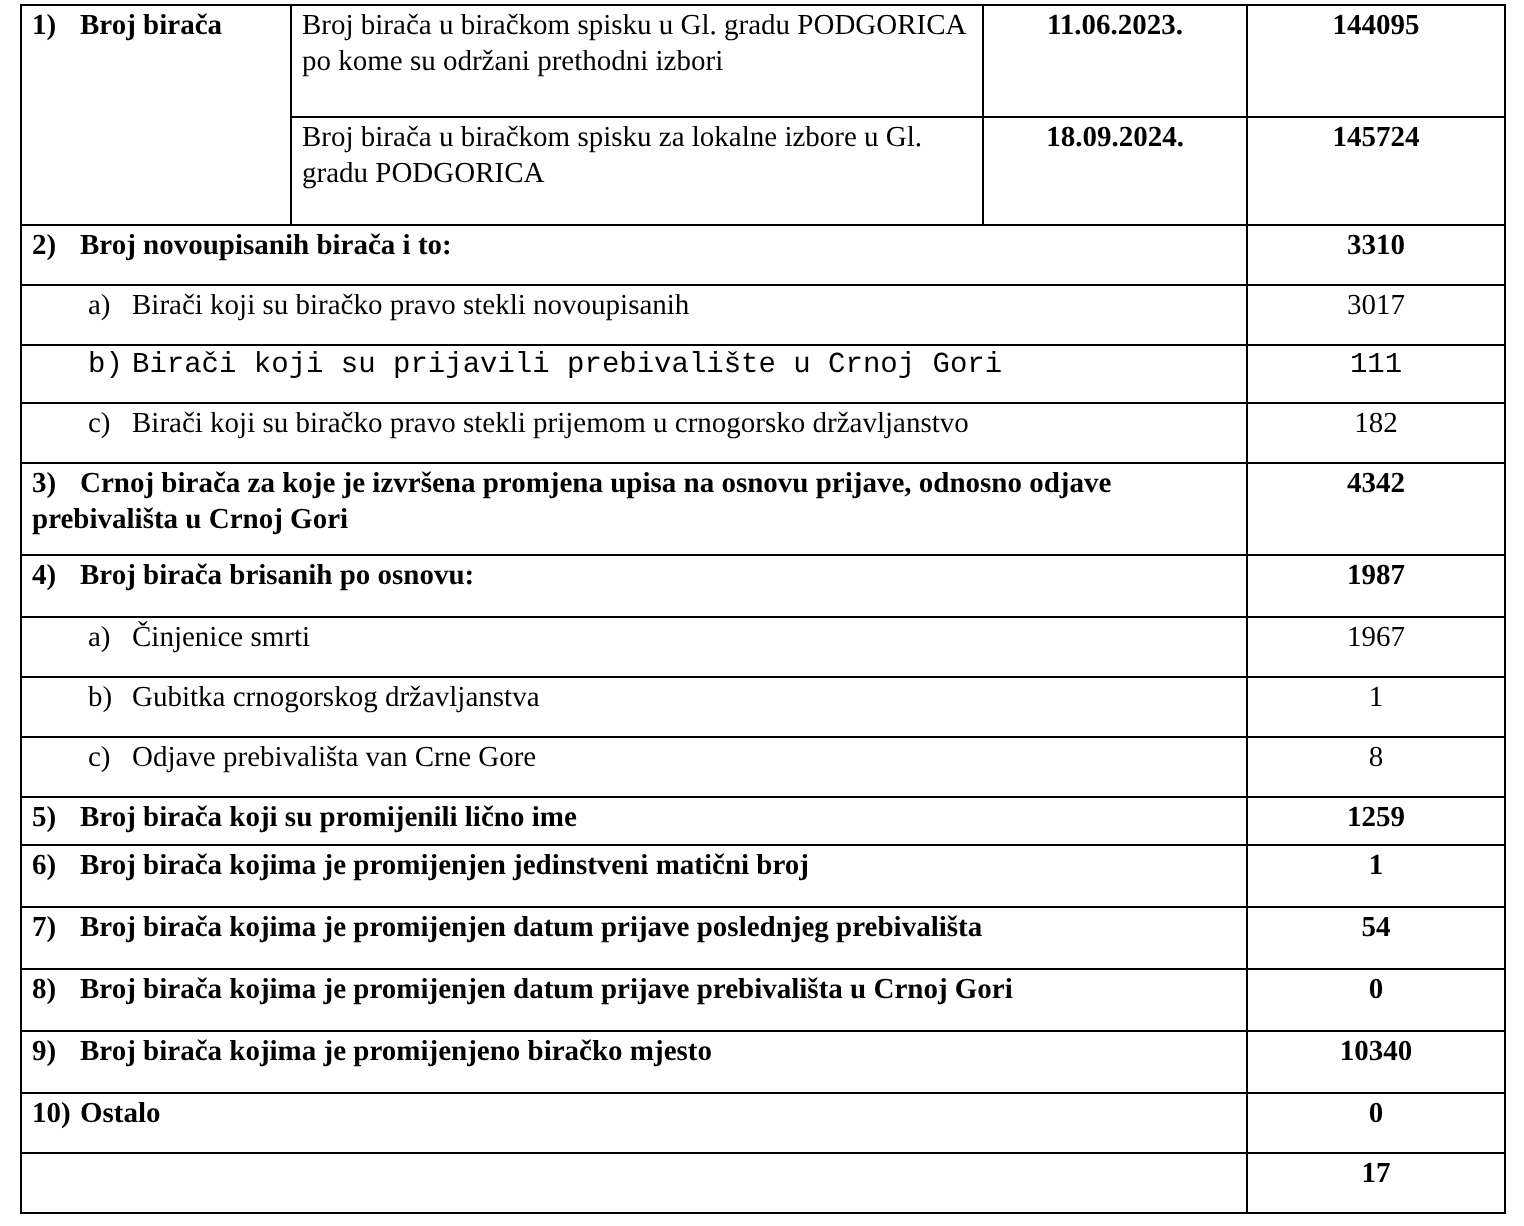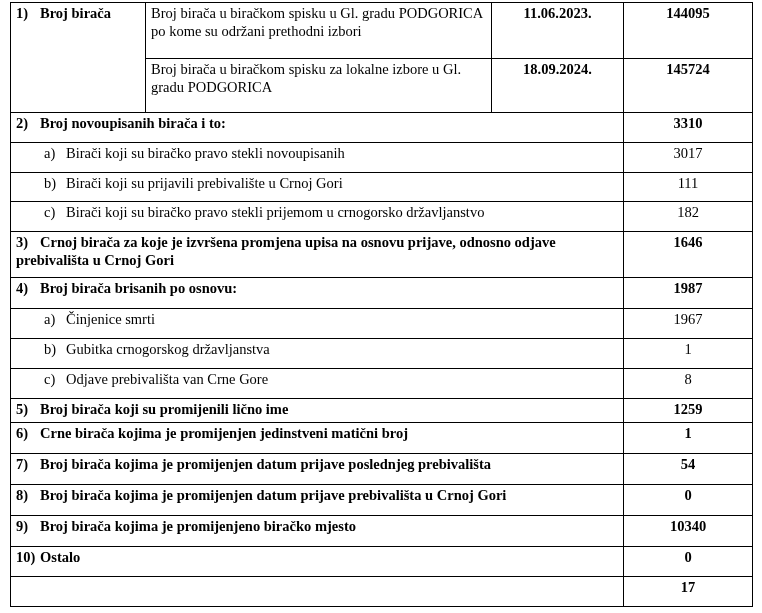--- a/index.html
+++ b/index.html
@@ -125,31 +125,31 @@
       </tr>
 
     <tr style="height: 30px;">
           <td colspan="3" class="item-main"><span class="num">2)</span><span class="txt">Broj novoupisanih birača i to:</span></td>
           <td class="value-bold">3310</td>
         </tr>
         <tr style="height: 30px;">
           <td colspan="3" class="item-sub"><span class="sub-indent"><span class="letter">a)</span><span class="txt">Birači koji su biračko pravo stekli novoupisanih</span></span></td>
           <td class="value-plain">3017</td>
         </tr>
-        <tr style="height: 29px;">
+        <tr style="height: 29px; font-family: Liberation Mono, monospace;">
           <td colspan="3" class="item-sub"><span class="sub-indent"><span class="letter">b)</span><span class="txt">Birači koji su prijavili prebivalište u Crnoj Gori</span></span></td>
           <td class="value-plain">111</td>
         </tr>
         <tr style="height: 30px;">
           <td colspan="3" class="item-sub"><span class="sub-indent"><span class="letter">c)</span><span class="txt">Birači koji su biračko pravo stekli prijemom u crnogorsko državljanstvo</span></span></td>
           <td class="value-plain">182</td>
         </tr>
         <tr style="height: 46px;">
           <td colspan="3" class="item-main"><span class="num">3)</span><span class="txt">Crnoj birača za koje je izvršena promjena upisa na osnovu prijave, odnosno odjave prebivališta u Crnoj Gori</span></td>
-          <td class="value-bold">1646</td>
+          <td class="value-bold">4342</td>
         </tr>
         <tr style="height: 31px;">
           <td colspan="3" class="item-main"><span class="num">4)</span><span class="txt">Broj birača brisanih po osnovu:</span></td>
           <td class="value-bold">1987</td>
         </tr>
         <tr style="height: 30px;">
           <td colspan="3" class="item-sub"><span class="sub-indent"><span class="letter">a)</span><span class="txt">Činjenice smrti</span></span></td>
           <td class="value-plain">1967</td>
         </tr>
         <tr style="height: 30px;">
@@ -158,21 +158,21 @@
         </tr>
         <tr style="height: 30px;">
           <td colspan="3" class="item-sub"><span class="sub-indent"><span class="letter">c)</span><span class="txt">Odjave prebivališta van Crne Gore</span></span></td>
           <td class="value-plain">8</td>
         </tr>
         <tr style="height: 18px;">
           <td colspan="3" class="item-main"><span class="num">5)</span><span class="txt">Broj birača koji su promijenili lično ime</span></td>
           <td class="value-bold">1259</td>
         </tr>
         <tr style="height: 31px;">
-          <td colspan="3" class="item-main"><span class="num">6)</span><span class="txt">Crne birača kojima je promijenjen jedinstveni matični broj</span></td>
+          <td colspan="3" class="item-main"><span class="num">6)</span><span class="txt">Broj birača kojima je promijenjen jedinstveni matični broj</span></td>
           <td class="value-bold">1</td>
         </tr>
         <tr style="height: 31px;">
           <td colspan="3" class="item-main"><span class="num">7)</span><span class="txt">Broj birača kojima je promijenjen datum prijave poslednjeg prebivališta</span></td>
           <td class="value-bold">54</td>
         </tr>
         <tr style="height: 31px;">
           <td colspan="3" class="item-main"><span class="num">8)</span><span class="txt">Broj birača kojima je promijenjen datum prijave prebivališta u Crnoj Gori</span></td>
           <td class="value-bold">0</td>
         </tr>

